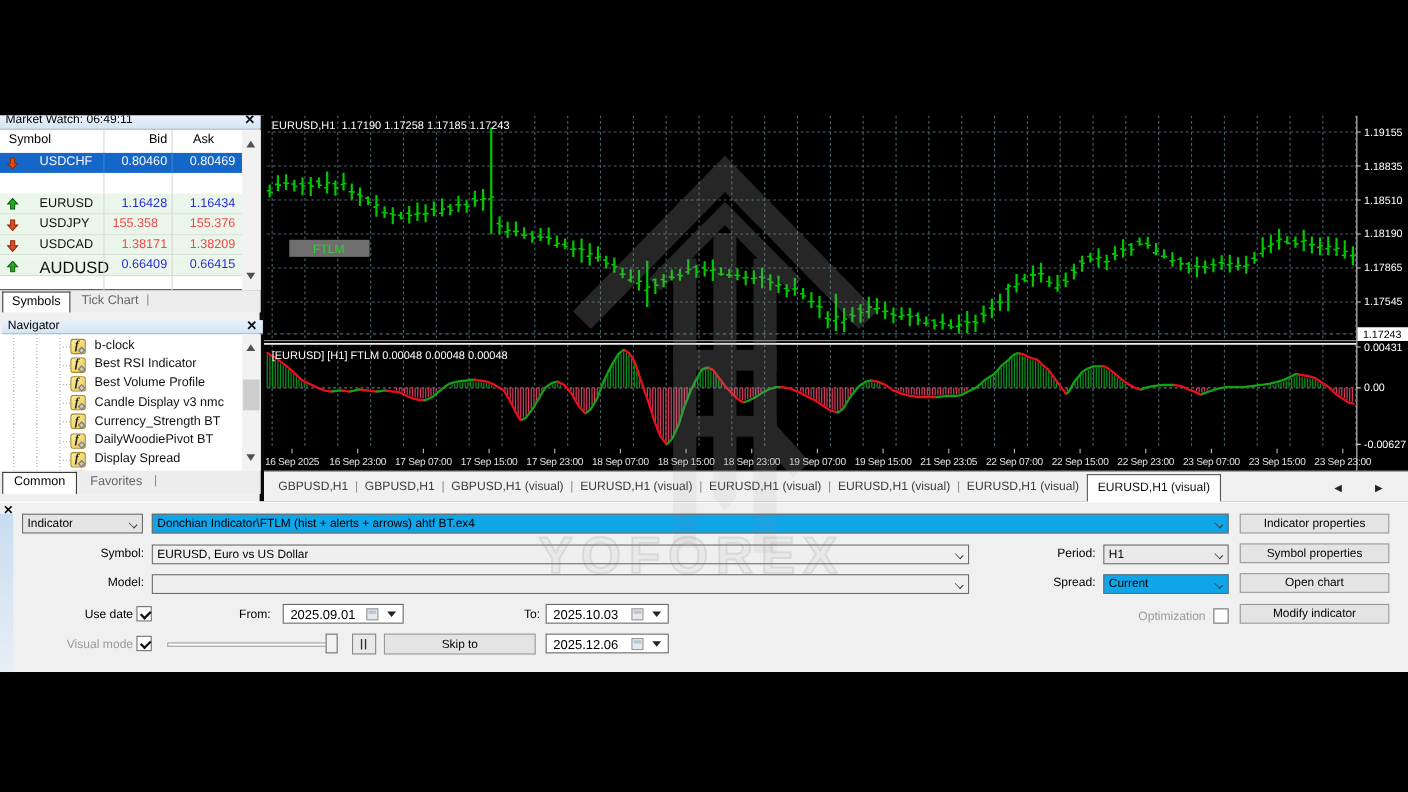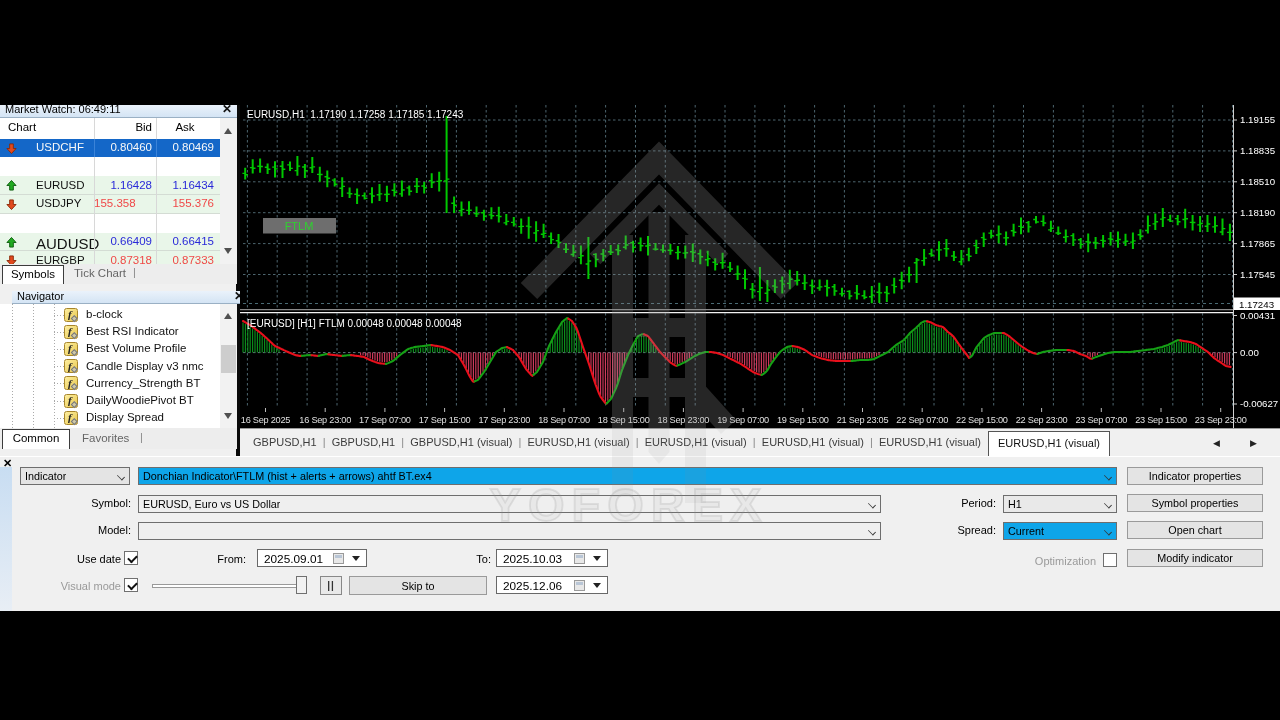--- a/index.html
+++ b/index.html
@@ -38,21 +38,21 @@
 
 <div class="abs gray" style="left:0;top:105px;width:240px;height:352px"></div>
 <div class="abs" style="left:236px;top:105px;width:4px;height:351px;background:#0a0a0a"></div>
 
 <div class="abs titlebar" style="left:0;top:105px;width:237px;height:12.5px">
   <div class="tt" style="top:-2px">Market Watch: 06:49:11</div>
   <div class="xbtn" style="top:-3px">✕</div>
 </div>
 <div class="abs" style="left:0;top:117.5px;width:237px;height:146.5px;background:#fff;border-bottom:1.5px solid #222">
 
-  <div class="abs" style="left:8px;top:3.5px;font-size:11.5px">Chart</div>
+  <div class="abs" style="left:8px;top:3.5px;font-size:11.5px">Symbol</div>
   <div class="abs" style="left:94px;top:3.5px;width:58px;text-align:right;font-size:11.5px">Bid</div>
   <div class="abs" style="left:156px;top:3.5px;width:58px;text-align:center;font-size:11.5px">Ask</div>
   <div class="abs" style="left:94px;top:0;width:1px;height:146px;background:#d8d8d8"></div>
   <div class="abs" style="left:156px;top:0;width:1px;height:146px;background:#d8d8d8"></div>
   <div class="abs" style="left:0;top:21px;width:220px;height:126px" id="mwrows">
         <div style="position:absolute;left:0;top:0.0px;width:220px;height:18.8px;background:#1467c8;border-bottom:1px solid #1467c8">
           <svg width="11" height="11" viewBox="0 0 12 12" style="position:absolute;left:6px;top:4px">
             <path d="M6 11.5 L1 6 L4 6 L4 1 L8 1 L8 6 L11 6 Z" fill="#e24a1e" stroke="#8a2808" stroke-width="1"></path>
           </svg>
           <div style="position:absolute;left:36px;top:2.5px;color:#f8f8f8;font-size:11.5px">USDCHF</div>
@@ -69,60 +69,60 @@
           <div style="position:absolute;left:94px;top:2.5px;width:58px;text-align:right;color:#2a2ad8;font-size:11.5px">1.16428</div>
           <div style="position:absolute;left:156px;top:2.5px;width:58px;text-align:right;color:#2a2ad8;font-size:11.5px">1.16434</div>
           <div style="position:absolute;left:94px;top:0;width:1px;height:18.8px;background:#d8d8d8"></div>
           <div style="position:absolute;left:156px;top:0;width:1px;height:18.8px;background:#d8d8d8"></div>
         </div>
         <div style="position:absolute;left:0;top:56.4px;width:220px;height:18.8px;background:#e9f6e9;border-bottom:1px solid #d4dcd4">
           <svg width="11" height="11" viewBox="0 0 12 12" style="position:absolute;left:6px;top:4px">
             <path d="M6 11.5 L1 6 L4 6 L4 1 L8 1 L8 6 L11 6 Z" fill="#e24a1e" stroke="#8a2808" stroke-width="1"></path>
           </svg>
           <div style="position:absolute;left:36px;top:2.5px;color:#111;font-size:11.5px">USDJPY</div>
-          <div style="position:absolute;left:94px;top:2.5px;width:58px;text-align:left;color:#f04848;font-size:11.5px">155.358</div>
+          <div style="position:absolute;left:94px;top:2.5px;width:58px;text-align:center;color:#f04848;font-size:11.5px">155.358</div>
           <div style="position:absolute;left:156px;top:2.5px;width:58px;text-align:right;color:#f04848;font-size:11.5px">155.376</div>
+          <div style="position:absolute;left:94px;top:0;width:1px;height:18.8px;background:#d8d8d8"></div>
+          <div style="position:absolute;left:156px;top:0;width:1px;height:18.8px;background:#d8d8d8"></div>
+        </div>
+        <div style="position:absolute;left:0;top:75.2px;width:220px;height:18.8px;background:#e9f6e9;border-bottom:1px solid #d4dcd4">
+          <svg width="11" height="11" viewBox="0 0 12 12" style="position:absolute;left:6px;top:4px">
+            <path d="M6 11.5 L1 6 L4 6 L4 1 L8 1 L8 6 L11 6 Z" fill="#e24a1e" stroke="#8a2808" stroke-width="1"></path>
+          </svg>
+          <div style="position:absolute;left:36px;top:2.5px;color:#111;font-size:11.5px">USDCAD</div>
+          <div style="position:absolute;left:94px;top:2.5px;width:58px;text-align:right;color:#f04848;font-size:11.5px">1.38171</div>
+          <div style="position:absolute;left:156px;top:2.5px;width:58px;text-align:right;color:#f04848;font-size:11.5px">1.38209</div>
           <div style="position:absolute;left:94px;top:0;width:1px;height:18.8px;background:#d8d8d8"></div>
           <div style="position:absolute;left:156px;top:0;width:1px;height:18.8px;background:#d8d8d8"></div>
         </div>
         <div style="position:absolute;left:0;top:94.0px;width:220px;height:18.8px;background:#e9f6e9;border-bottom:1px solid #d4dcd4">
           <svg width="11" height="11" viewBox="0 0 12 12" style="position:absolute;left:6px;top:4px">
             <path d="M6 0.5 L11 6 L8 6 L8 11 L4 11 L4 6 L1 6 Z" fill="#22aa22" stroke="#0c5c0c" stroke-width="1"></path>
           </svg>
           <div style="position:absolute;left:36px;top:2.5px;color:#111;font-size:15px">AUDUSD</div>
           <div style="position:absolute;left:94px;top:2.5px;width:58px;text-align:right;color:#2a2ad8;font-size:11.5px">0.66409</div>
           <div style="position:absolute;left:156px;top:2.5px;width:58px;text-align:right;color:#2a2ad8;font-size:11.5px">0.66415</div>
           <div style="position:absolute;left:94px;top:0;width:1px;height:18.8px;background:#d8d8d8"></div>
           <div style="position:absolute;left:156px;top:0;width:1px;height:18.8px;background:#d8d8d8"></div>
         </div>
-        <div style="position:absolute;left:0;top:112.8px;width:220px;height:18.8px;background:#e9f6e9;border-bottom:1px solid #d4dcd4">
-          <svg width="11" height="11" viewBox="0 0 12 12" style="position:absolute;left:6px;top:4px">
-            <path d="M6 11.5 L1 6 L4 6 L4 1 L8 1 L8 6 L11 6 Z" fill="#e24a1e" stroke="#8a2808" stroke-width="1"></path>
-          </svg>
-          <div style="position:absolute;left:36px;top:2.5px;color:#111;font-size:11.5px">EURGBP</div>
-          <div style="position:absolute;left:94px;top:2.5px;width:58px;text-align:right;color:#f04848;font-size:11.5px">0.87318</div>
-          <div style="position:absolute;left:156px;top:2.5px;width:58px;text-align:right;color:#f04848;font-size:11.5px">0.87333</div>
-          <div style="position:absolute;left:94px;top:0;width:1px;height:18.8px;background:#d8d8d8"></div>
-          <div style="position:absolute;left:156px;top:0;width:1px;height:18.8px;background:#d8d8d8"></div>
-        </div>
       </div>
 
   <div class="abs" style="left:220px;top:0;width:17px;height:146px;background:#f2f2f2">
     <div class="abs" style="left:4px;top:6px;width:0;height:0;border:4.5px solid transparent;border-bottom:6px solid #505050"></div>
     <div class="abs" style="left:4px;bottom:6px;width:0;height:0;border:4.5px solid transparent;border-top:6px solid #505050"></div>
   </div>
 </div>
 
 <div class="abs" style="left:0;top:264px;width:237px;height:20px;background:#ededed">
   <div class="abs" style="left:2px;top:1px;width:62px;height:19px;background:#fff;border:1.5px solid #3c3c3c;border-bottom:none;text-align:center;padding-top:2px;font-size:11.5px">Symbols</div>
   <div class="abs" style="left:74px;top:3px;color:#666;font-size:11.5px">Tick Chart</div>
   <div class="abs" style="left:133px;top:2px;color:#888">|</div>
 </div>
 
-<div class="abs titlebar" style="left:12px;top:291px;width:237px;height:12.5px">
+<div class="abs titlebar" style="left:2px;top:291px;width:237px;height:12.5px">
   <div class="tt" style="top:-1px">Navigator</div>
   <div class="xbtn" style="top:-2px">✕</div>
 </div>
 <div class="abs" style="left:0;top:303.5px;width:237px;height:124px;background:#fff" id="nav">
   <div style="position:absolute;left:12px;top:0;width:1px;height:124px;background-image:repeating-linear-gradient(#aaa 0 1px,transparent 1px 3px)"></div>
       <div style="position:absolute;left:33px;top:0;width:1px;height:124px;background-image:repeating-linear-gradient(#aaa 0 1px,transparent 1px 3px)"></div>
       <div style="position:absolute;left:54px;top:0;width:1px;height:124px;background-image:repeating-linear-gradient(#aaa 0 1px,transparent 1px 3px)"></div>
       <div style="position:absolute;left:54px;top:11px;width:10px;height:1px;background-image:repeating-linear-gradient(90deg,#aaa 0 1px,transparent 1px 3px)"></div>
       <div style="position:absolute;left:64px;top:4px;width:14px;height:14px;background:linear-gradient(135deg,#fdeea0,#e9c84e);border:1px solid #a8862a;border-radius:2.5px">
         <span style="position:absolute;left:3px;top:-0.5px;font-family:'Liberation Serif',serif;font-style:italic;font-weight:bold;font-size:11px;color:#222">f</span>

